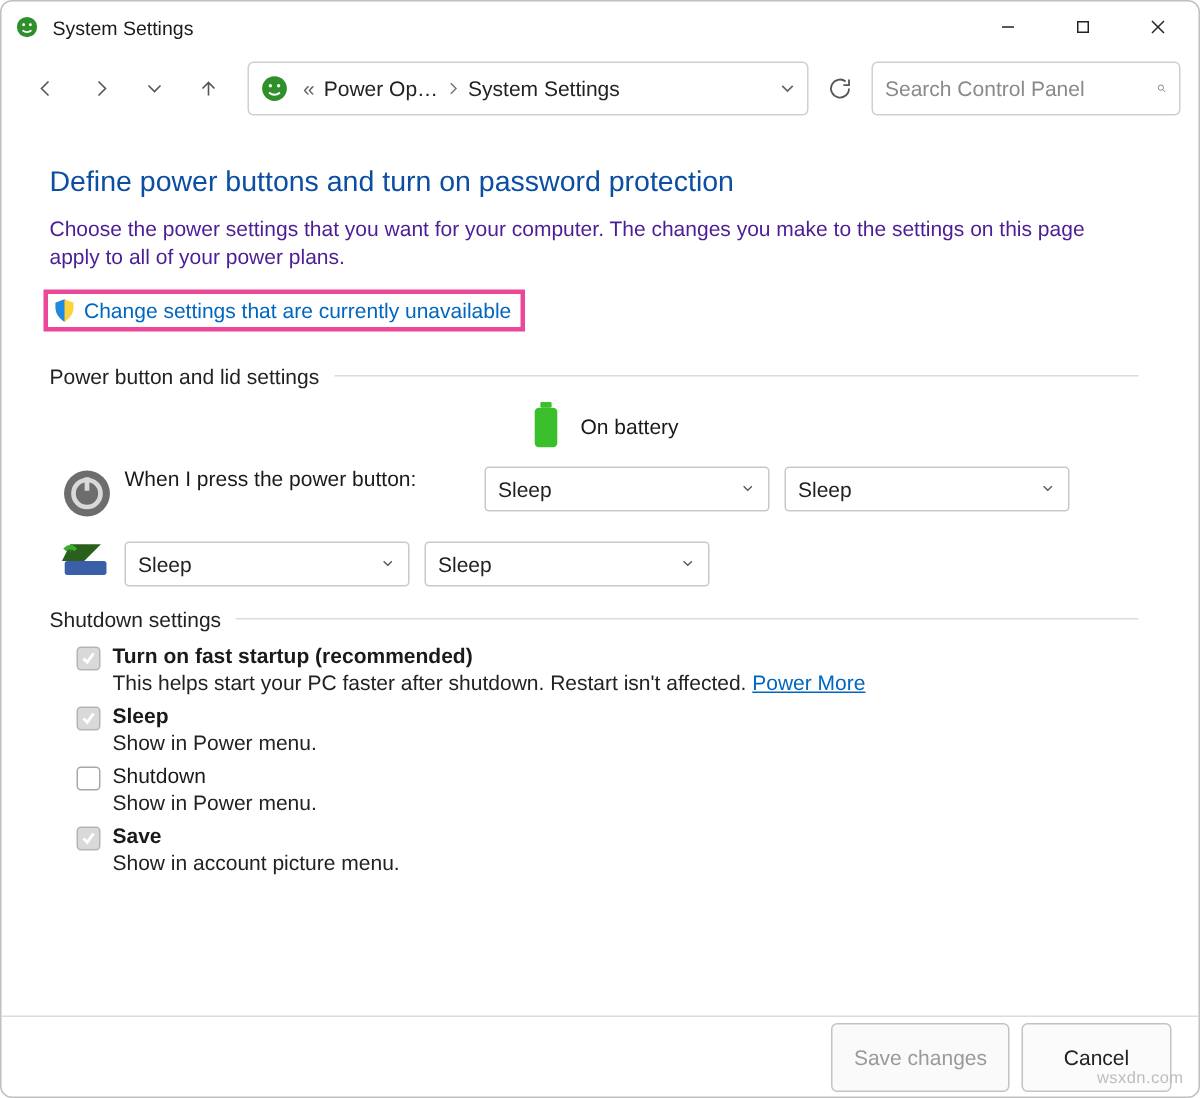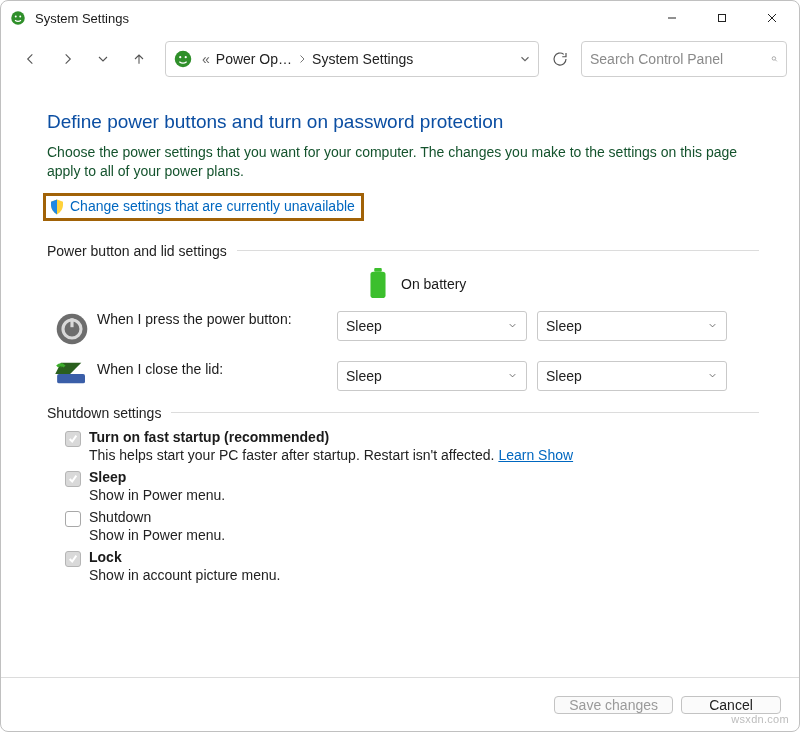--- a/index.html
+++ b/index.html
@@ -71,27 +71,27 @@
     display:flex; align-items:center; padding:0 8px;
     color:#8a8a8a; font-size:14px;
   }
   .searchbox input {
     border:none; outline:none; flex:1; font-size:14px; color:#15803d; background:transparent;
   }
   .searchbox input::placeholder { color:#8a8a8a; }
   .searchbox svg { width:14px;height:14px; stroke:#6a6a6a; stroke-width:1.8; fill:none;}
 
   
-  .content { flex:1; overflow:auto; padding: 28px 40px 10px 46px; }
+  .content { flex:1; overflow:auto; padding: 28px 40px 10px 32px; }
   .h1 { color:#0b4ea2; font-size:19px; margin-bottom:10px; font-weight:400; }
-  .desc { font-size:14px; color:#14532d; margin-bottom:10px; line-height:1.35; }
+  .desc { font-size:14px; color:#4c1d95; margin-bottom:10px; line-height:1.35; }
 
   .change-link-wrap {
-    display:inline-flex; align-items:flex-start;
-    border:3px solid #a16207; padding:2px 6px 2px 2px;
+    display:inline-flex; align-items:center;
+    border:3px solid #ec4899; padding:2px 6px 2px 2px;
     margin: 2px 0 16px -4px;
   }
   .shield-icon { width:18px;height:18px; margin-right:4px; }
   .change-link { color:#0067c0; font-size:14px; cursor:pointer; }
 
   .section-title-row { display:flex; align-items:center; margin: 6px 0 8px 0; }
   .section-title { font-size:14px; color:#222; margin-right:10px; }
   .sep { flex:1; height:1px; background:#dcdcdc; }
 
   .col-headers {
@@ -135,21 +135,21 @@
   .learn { color:#0067c0; text-decoration:underline; cursor:pointer; }
 
   
   .footer {
     border-top:1px solid #dcdcdc;
     height:54px;
     display:flex; align-items:center; justify-content:flex-end;
     padding:0 18px; gap:8px;
   }
   .btn {
-    min-width:100px; height:18px; padding:0 14px;
+    min-width:100px; height:46px; padding:0 14px;
     border:1px solid #c3c3c3; border-radius:4px;
     background:#fbfbfb; font-size:14px; color:#222;
     display:flex;align-items:center;justify-content:center;
   }
   .btn.disabled { color:#9a9a9a; background:#fafafa; }
 
   .watermark { position:absolute; bottom:6px; right:10px; font-size:11px; color:#bdbdbd; letter-spacing:.3px; }
   .wrap-rel { position:relative; height:100%; display:flex; flex-direction:column;}
 
   
@@ -303,21 +303,20 @@
 
   <div class="row">
     <div class="icon-col">
       <svg class="lid-svg" viewBox="0 0 40 28" width="38" height="26">
         <path class="lid" d="M8 2 L30 2 L18 14 L2 14 Z"></path>
         <rect class="base" x="4" y="14" width="30" height="10" rx="2"></rect>
         <path d="M4 6 q4 -4 8 0" stroke="#3cae2b" stroke-width="3" fill="none"></path>
         <path d="M10 2 l-4 4 l2 -1 l0 3" fill="#3cae2b"></path>
       </svg>
     </div>
-    <div class="lbl">When I close the lid:</div>
     <div class="select">
       <span>Sleep</span>
       <svg viewBox="0 0 24 24">
             <path d="M6 9l6 6 6-6"></path>
           </svg>
     </div>
     <div class="select">
       <span>Sleep</span>
       <svg viewBox="0 0 24 24">
             <path d="M6 9l6 6 6-6"></path>
@@ -333,21 +332,21 @@
 
   <div class="shutdown-list">
     <div class="sd-item">
       <div class="checkbox checked">
             <svg viewBox="0 0 12 12">
               <path d="M2 6l3 3 5-7"></path>
             </svg>
           </div>
       <div class="sd-text">
         <strong>Turn on fast startup (recommended)</strong>
-        <span class="sub"><span>This helps start your PC faster after startup. Restart isn't affected. </span><span class="learn">Learn Show</span></span>
+        <span class="sub"><span>This helps start your PC faster after shutdown. Restart isn't affected. </span><span class="learn">Power More</span></span>
       </div>
     </div>
 
     <div class="sd-item">
       <div class="checkbox checked">
             <svg viewBox="0 0 12 12">
               <path d="M2 6l3 3 5-7"></path>
             </svg>
           </div>
       <div class="sd-text">
@@ -364,21 +363,21 @@
       </div>
     </div>
 
     <div class="sd-item">
       <div class="checkbox checked">
             <svg viewBox="0 0 12 12">
               <path d="M2 6l3 3 5-7"></path>
             </svg>
           </div>
       <div class="sd-text">
-        <strong>Lock</strong>
+        <strong>Save</strong>
         <span class="sub">Show in account picture menu.</span>
       </div>
     </div>
   </div>
 </div>
 
 <div class="footer">
   <div class="btn disabled">Save changes</div>
   <div class="btn">Cancel</div>
 </div>

